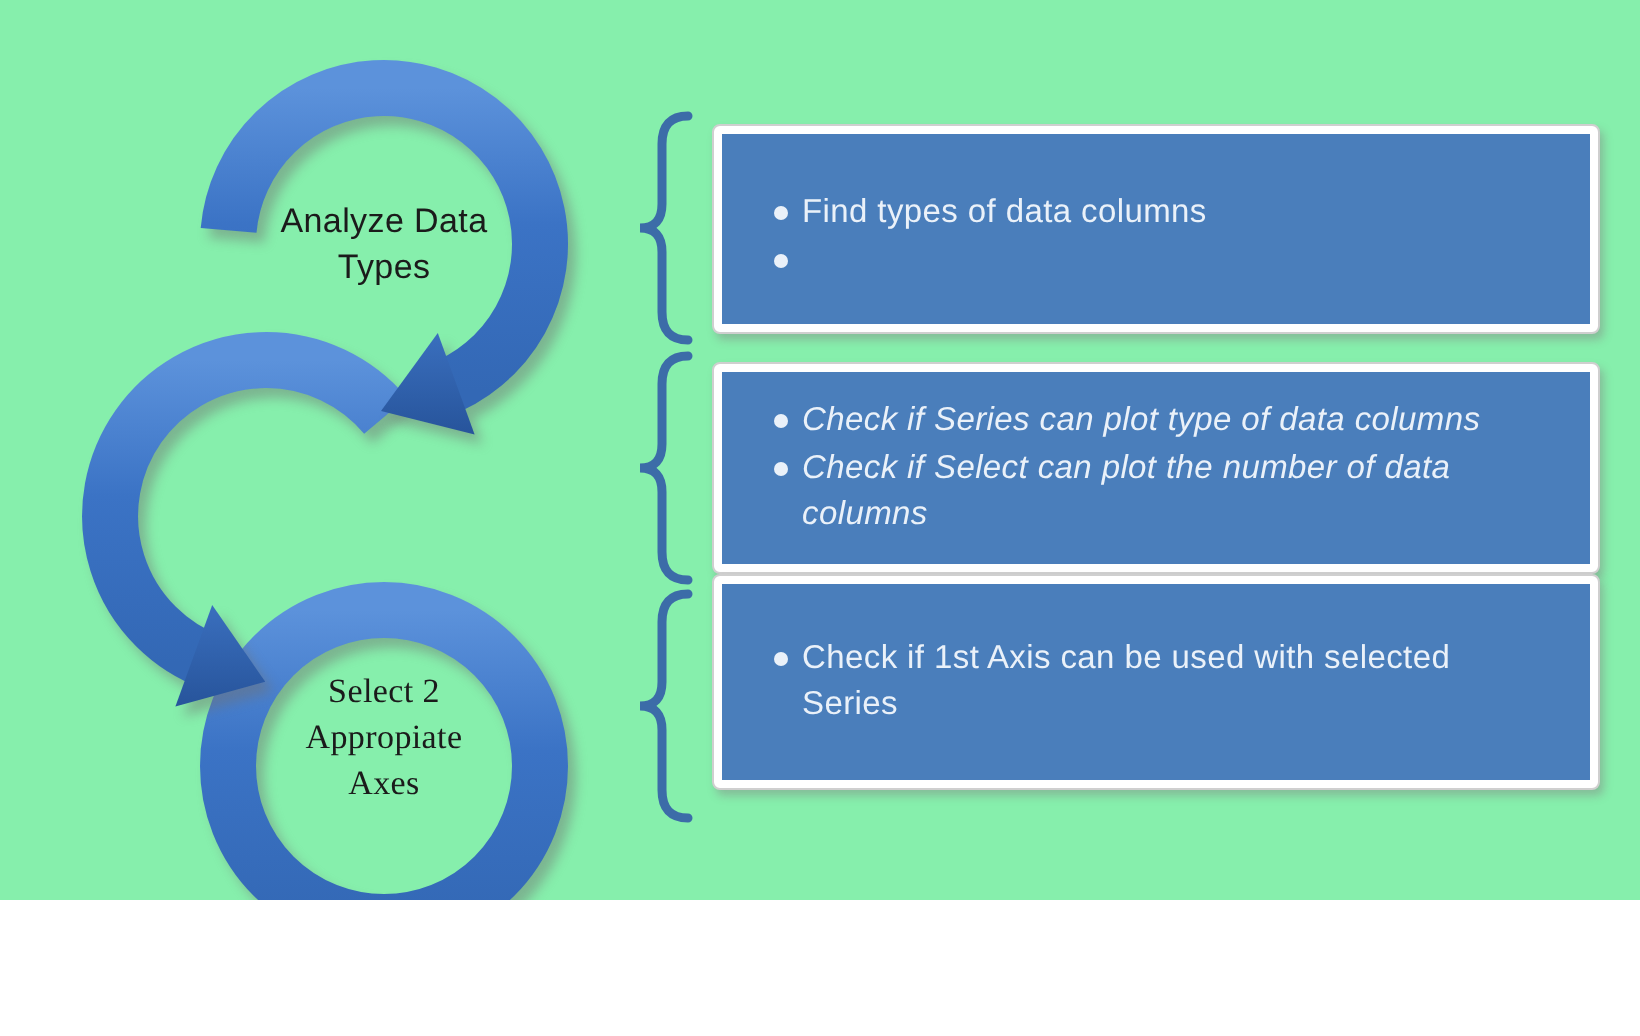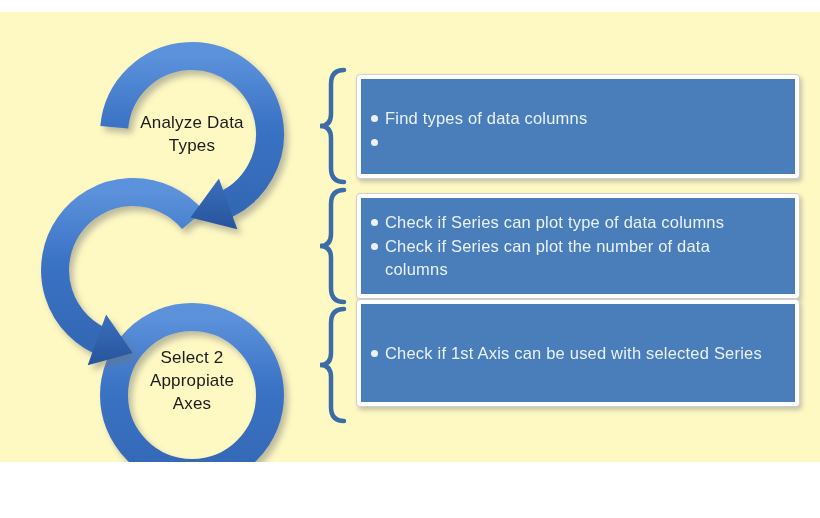--- a/index.html
+++ b/index.html
@@ -1,39 +1,39 @@
 <!DOCTYPE html>
 <html style="--ring-blue: #3B73C5; --box-blue: #4A7EBB; --box-text: #EAF1F9; --brace-blue: #3C6CA8; --label-black: #1B1B1B;"><head>
 <meta charset="utf-8">
 <style>
   * { margin:0; padding:0; box-sizing:border-box; }
   html,body { background:#fff; }
   body { font-family:"Liberation Sans", sans-serif; }
   .canvas {
-    position:relative; width:820px; height:450px; background:#fef9c3; overflow:hidden;margin-top:12px;
+    position:relative; width:820px; height:450px; background:#86efac; overflow:hidden;
   }
   .rings-svg { position:absolute; left:0; top:0; }
   .ring-arc { fill:none; stroke:url(#ringGrad); stroke-width:28; stroke-linecap:butt; }
   .ring-arrowhead { fill:url(#arrowGrad); }
   .ring-g { filter:drop-shadow(4px 5px 3px rgba(110,110,110,0.45)); }
   .circle-label {
     position:absolute; width:220px; text-align:center; white-space:pre-line;
     font-size:17px; line-height:23px; color:var(--label-black,#1b1b1b); letter-spacing:0.2px;
   }
   .brace { position:absolute; }
   .brace path { fill:none; stroke:var(--brace-blue,#3C6CA8); stroke-width:4.5; stroke-linecap:round; }
   .details-box {
     position:absolute; left:356px; width:444px;
     background:#ffffff; border:1px solid #cfcfcf; border-radius:4px; padding:4px;
     box-shadow:2px 3px 4px rgba(130,130,130,0.45);
   }
   .details-box-inner {
     background:var(--box-blue,#4A7EBB); width:100%; height:100%;
     display:flex; flex-direction:column; justify-content:center; gap:1px;
-    padding:6px 8px;
+    padding:6px 24px;
   }
   .bullet-item { display:flex; align-items:flex-start; }
   .bullet-dot {
     width:7px; height:7px; border-radius:50%; background:var(--box-text,#EAF1F9);
     margin:8px 7px 0 2px; flex:none;
   }
   .bullet-text {
     color:var(--box-text,#EAF1F9); font-size:16.5px; line-height:23px;
     letter-spacing:0.2px; white-space:pre-line;
   }
@@ -66,21 +66,21 @@
     </g>
 
     <g class="ring-g">
       <path class="ring-arc" d="M114.3,115.2 A78,78 0 1 1 218.7,195.3"></path>
       <polygon class="ring-arrowhead" points="218.9,166.5 237.3,217.3 190.5,205.5"></polygon>
     </g>
   </svg>
 
   <div class="circle-label" style="left:82px; top:99px;">Analyze Data
 Types</div>
-  <div class="circle-label" style="left:82px; top:334px;">Select 2
+  <div class="circle-label" style="left:82px; top:334px;font-family:Liberation Serif, serif;">Select 2
 Appropiate
 Axes</div>
 
   <svg class="brace" style="left:316px; top:55px;" width="34" height="118" viewBox="0 0 34 118">
     <path d="M28,3 Q15,3 15,17 L15,47 Q15,59 4,59 Q15,59 15,71 L15,101 Q15,115 28,115"></path>
   </svg>
   <svg class="brace" style="left:316px; top:175px;" width="34" height="118" viewBox="0 0 34 118">
     <path d="M28,3 Q15,3 15,17 L15,47 Q15,59 4,59 Q15,59 15,71 L15,101 Q15,115 28,115"></path>
   </svg>
   <svg class="brace" style="left:316px; top:294px;" width="34" height="118" viewBox="0 0 34 118">
@@ -92,29 +92,29 @@
       <div class="bullet-item">
         <span class="bullet-dot"></span>
         <span class="bullet-text">Find types of data columns</span>
       </div>
       <div class="bullet-item">
         <span class="bullet-dot"></span>
       </div>
     </div>
   </div>
 
-  <div class="details-box" style="top:181px; height:106px;">
+  <div class="details-box" style="top:181px; height:106px;font-style:italic;">
     <div class="details-box-inner">
       <div class="bullet-item">
         <span class="bullet-dot"></span>
         <span class="bullet-text">Check if Series can plot type of data columns</span>
       </div>
       <div class="bullet-item">
         <span class="bullet-dot"></span>
-        <span class="bullet-text">Check if Series can plot the number of data
+        <span class="bullet-text">Check if Select can plot the number of data
 columns</span>
       </div>
     </div>
   </div>
 
   <div class="details-box" style="top:287px; height:108px;">
     <div class="details-box-inner">
       <div class="bullet-item">
         <span class="bullet-dot"></span>
         <span class="bullet-text">Check if 1st Axis can be used with selected Series</span>

